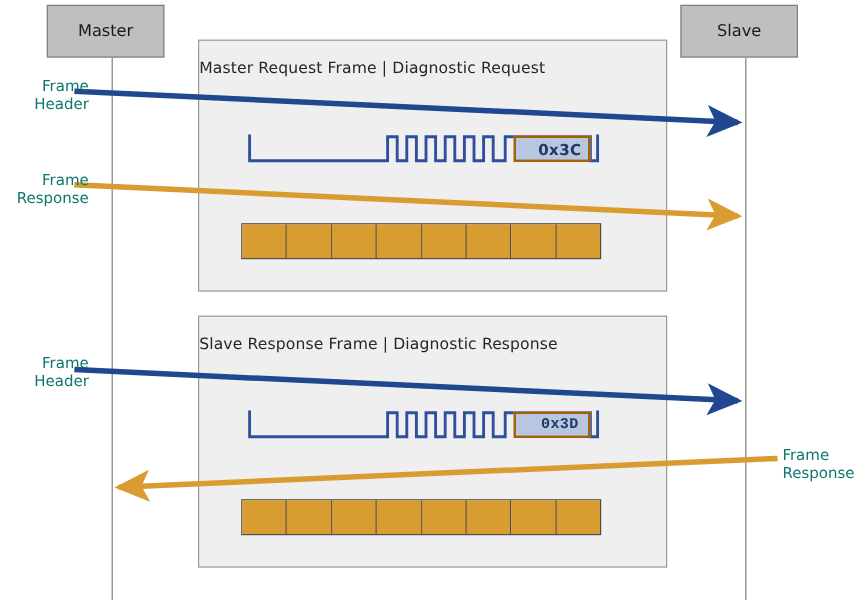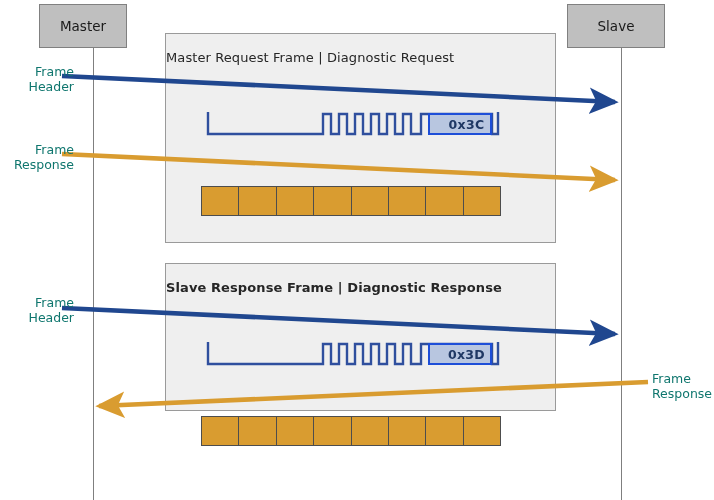--- a/index.html
+++ b/index.html
@@ -21,39 +21,39 @@
     position: absolute;
     background: #bfbfbf;
     border: 1px solid #808080;
     display: flex;
     align-items: center;
     justify-content: center;
     font-size: 13.5px;
     color: #1a1a1a;
     box-sizing: border-box;
   }
-  #master-box { left: 39px; top: 4px; width: 88px; height: 44px; }
+  #master-box { left: 39px; top: 4px; width: 98px; height: 44px; }
   #slave-box  { left: 567px; top: 4px; width: 98px; height: 44px; }
 
   .lifeline {
     position: absolute;
     width: 1px;
     background: #7f7f7f;
   }
   #master-lifeline { left: 93px; top: 48px; height: 452px; }
   #slave-lifeline  { left: 621px; top: 48px; height: 452px; }
 
   .frame-panel {
     position: absolute;
     background: #efefef;
     border: 1px solid #9a9a9a;
     box-sizing: border-box;
   }
   #panel-master { left: 165px; top: 33px; width: 391px; height: 210px; }
-  #panel-slave  { left: 165px; top: 263px; width: 391px; height: 148px; font-weight: bold; }
+  #panel-slave  { left: 165px; top: 263px; width: 391px; height: 210px; }
 
   .panel-title {
     position: absolute;
     top: 16px;
     left: 0;
     width: 100%;
     text-align: left;
     font-size: 13px;
     color: #262626;
     letter-spacing: 0.1px;
@@ -86,33 +86,33 @@
     left: 199px;
     width: 312px;
     height: 34px;
   }
   #wave-master { top: 110px; }
   #wave-slave  { top: 340px; }
 
   .pid-box {
     position: absolute;
     background: #b8c6e0;
-    border: 2px solid #1d4ed8;
+    border: 2px solid #a16207;
     box-sizing: border-box;
     display: flex;
     align-items: center;
     justify-content: center;
     font-size: 12.5px;
     font-weight: bold;
     color: #1f3864;
     letter-spacing: 0.3px;
     padding-left: 13px;
   }
   #pid-master { left: 428px; top: 113px; width: 64px; height: 22px; }
-  #pid-slave  { left: 428px; top: 343px; width: 64px; height: 22px; }
+  #pid-slave  { left: 428px; top: 343px; width: 64px; height: 22px; font-family: Liberation Mono, monospace; }
 
   .bytes-row {
     position: absolute;
     display: flex;
     border: 1px solid #4d4d4d;
     box-sizing: border-box;
   }
   #bytes-master { left: 201px; top: 186px; width: 300px; height: 30px; }
   #bytes-slave  { left: 201px; top: 416px; width: 300px; height: 30px; }
   .byte-cell {

